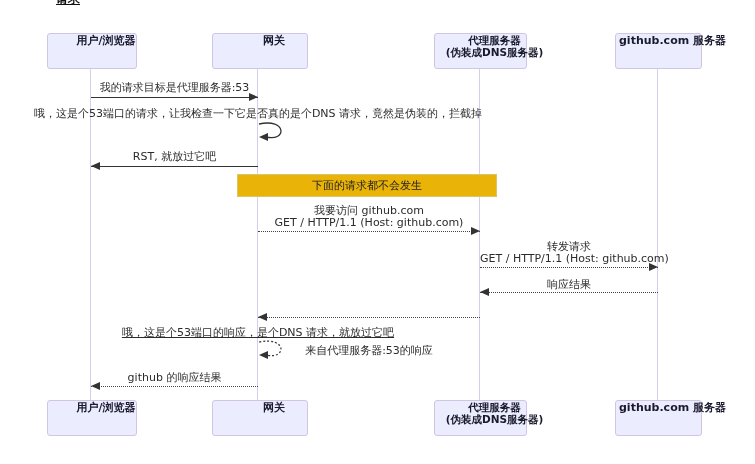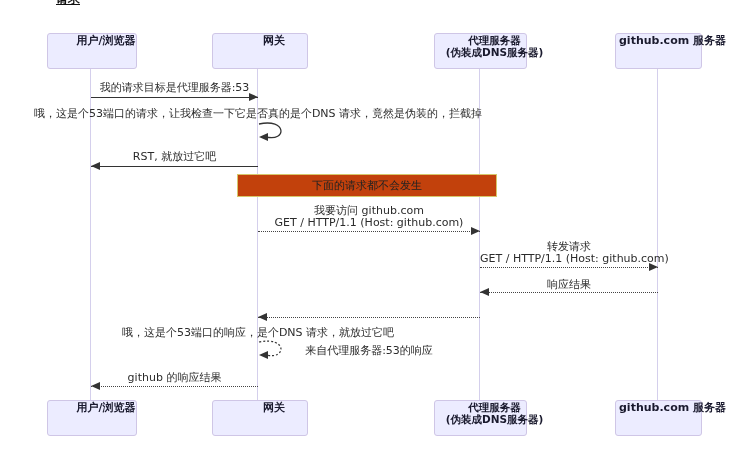--- a/index.html
+++ b/index.html
@@ -29,21 +29,21 @@
     text-align:center;white-space:nowrap;
   }
   .line{position:absolute;height:0;}
   .line.solid{border-top:1.4px solid #333333;}
   .line.dotted{border-top:1.4px dotted #444444;}
   .ah{position:absolute;width:0;height:0;}
   .ah.right{border-top:4px solid transparent;border-bottom:4px solid transparent;border-left:9px solid #333333;}
   .ah.left{border-top:4px solid transparent;border-bottom:4px solid transparent;border-right:9px solid #333333;}
   .note{
     position:absolute;
-    background:#c2410c;
+    background:#eab308;
     border:1px solid #D6C76B;
     box-sizing:border-box;
     font-size:11px;color:#222222;
     display:flex;align-items:center;justify-content:center;
     white-space:nowrap;
   }
   .selfloop{position:absolute;overflow:visible;}
   .clipped{
     position:absolute;
     font-size:12px;font-weight:bold;color:#111111;
@@ -110,21 +110,21 @@
   <div class="ah right" style="left:649px;top:263px;"></div>
 
   <div class="msg-label" style="left:480px;top:279px;width:178px;">响应结果</div>
   <div class="line dotted" style="left:480px;top:292px;width:178px;"></div>
   <div class="ah left" style="left:480px;top:288px;"></div>
 
   <div class="msg-label" style="left:258px;top:304px;width:222px;margin-top:41px;">来自代理服务器:53的响应</div>
   <div class="line dotted" style="left:258px;top:317px;width:222px;"></div>
   <div class="ah left" style="left:258px;top:313px;"></div>
 
-  <div class="msg-label" style="left:113px;top:327px;width:290px;">哦，这是个53端口的响应，是个DNS 请求，就放过它吧</div>
+  <div class="msg-label" style="left:113px;top:327px;width:290px;text-decoration:underline;">哦，这是个53端口的响应，是个DNS 请求，就放过它吧</div>
   <svg class="selfloop" style="left:257px;top:338px;" width="40" height="24" viewBox="0 0 40 24">
     <path d="M2,4 C30,-2 30,22 9,17" fill="none" stroke="#333333" stroke-width="1.2" stroke-dasharray="2,2"></path>
     <polygon points="2,17 11,13 11,21" fill="#333333"></polygon>
   </svg>
 
   <div class="msg-label" style="left:91px;top:372px;width:167px;">github 的响应结果</div>
   <div class="line dotted" style="left:91px;top:386px;width:167px;"></div>
   <div class="ah left" style="left:91px;top:382px;"></div>
 
   <div class="actor" style="left:47px;top:400px;width:90px;height:36px;">

